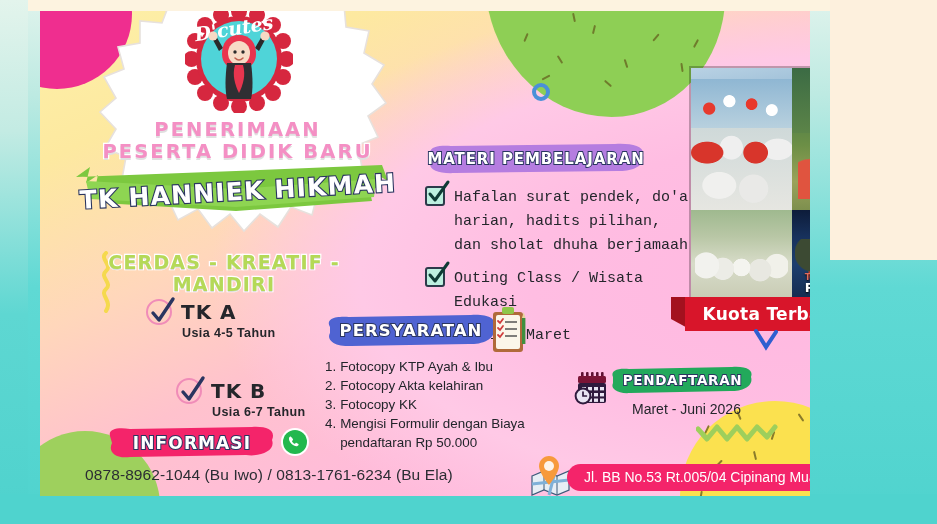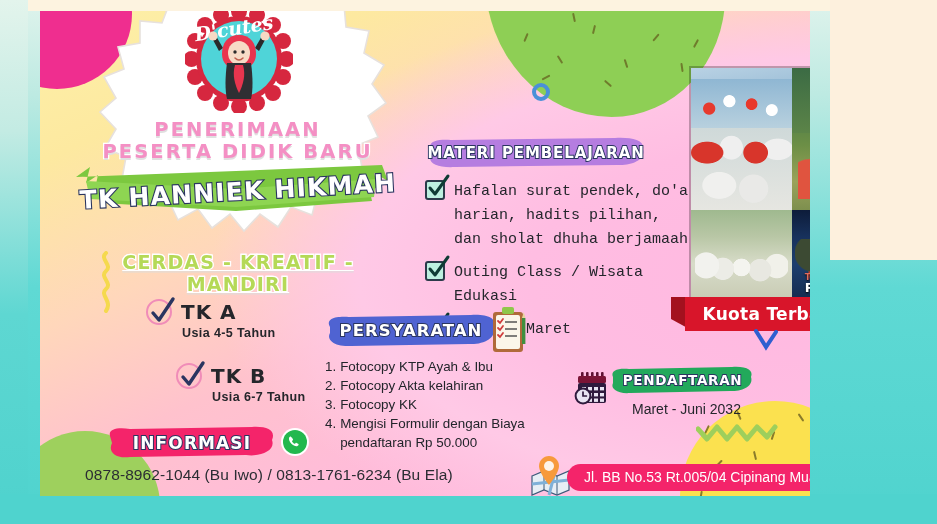--- a/index.html
+++ b/index.html
@@ -125,50 +125,49 @@
     z-index: 8;
   }
 
   .year {
     position: absolute; left: 60px; top: 215px; width: 275px; text-align: center;
     font-family: "Liberation Sans", sans-serif;
     font-size: 14.5px; font-weight: bold; color: #27292e; letter-spacing: .3px;
     z-index: 8;
   }
   .motto {
-    position: absolute; left: 50px; top: 240px; width: 296px; text-align: center;
+    position: absolute; left: 36px; top: 240px; width: 296px; text-align: center;
     font-family: "DejaVu Sans", sans-serif;
     font-weight: bold; font-size: 19px; letter-spacing: 1.2px;
     color: #b5d957;
     -webkit-text-stroke: 2.4px #ffffff;
     paint-order: stroke fill;
     text-shadow: 0 1.4px 0 #dcdcdc;
     z-index: 8;
-    text-decoration: underline;
   }
 
   
   .levels { position: absolute; left: 106px; top: 288px; z-index: 8; }
   .lvl { position: relative; }
   .lvl-row { display: flex; align-items: center; gap: 9px; }
   .check-circle {
     width: 26px; height: 26px; border-radius: 50%;
     border: 2px solid #f08cb8; position: relative; flex: none;
   }
   .check-circle svg { position: absolute; left: -2px; top: -7px; }
   .lvl-name {
     font-family: "DejaVu Sans", sans-serif; font-weight: bold;
     font-size: 20px; color: #25262b; letter-spacing: 1px;
   }
   .lvl-sub {
     font-family: Liberation Sans, sans-serif; font-weight: bold;
     font-size: 12.5px; color: #25262b; letter-spacing: .4px;
   }
   .lvl.a .lvl-sub { margin-left: 36px; margin-top: 1px; }
-  .lvl.b { margin-top: 23px; margin-left: 30px; }
+  .lvl.b { margin-top: 38px; margin-left: 30px; }
   .lvl.b .lvl-sub { margin-left: 36px; margin-top: 1px; }
 
   
   .informasi-wrap { position: absolute; left: 68px; top: 415px; z-index: 9; }
   .brush {
     position: relative; width: 168px; height: 33px;
   }
   .brush svg { display:block; position:absolute; left:0; top:0; }
   .brush span {
     position: absolute; left:0; top:0; width:168px; height:33px;
@@ -179,21 +178,21 @@
   }
   .wa-icon { position: absolute; left: 172px; top: 1px; }
   .phones {
     position: absolute; left: 45px; top: 455px; z-index: 9;
     font-family: "Liberation Sans", sans-serif;
     font-size: 15.5px; color: #2b2d33; letter-spacing: .1px;
   }
 
   
   .materi-wrap { position: absolute; left: 385px; top: 126px; z-index: 8; }
-  .brush-purple { position: relative; width: 222px; height: 31px; }
+  .brush-purple { position: relative; width: 222px; height: 31px; margin-top: 6px; }
   .brush-purple svg { position:absolute; left:0; top:0; }
   .brush-purple span {
     position:absolute; left:0; top:0; width:222px; height:31px;
     display:flex; align-items:center; justify-content:center;
     font-family: "DejaVu Sans", sans-serif; font-weight: bold;
     font-size: 15px; letter-spacing: .9px; color:#ffffff;
     -webkit-text-stroke: 1.9px #2a3560; paint-order: stroke fill;
   }
   .materi-list { margin-top: 12px; width: 270px; }
   .materi-item { display: flex; gap: 9px; margin-bottom: 9px; align-items: flex-start; }
@@ -671,21 +670,21 @@
         <path d="M9 21 V25 H12.4" stroke="#2f1a3d" stroke-width="1.7" fill="none" stroke-linecap="round"></path>
       </svg>
     </div>
     <div class="brush-green">
       <svg width="145" height="28" viewBox="0 0 145 28">
         <path d="M3 11 C0 4 9 2 19 3 L122 1 C136 0 144 4 141 11 C144 20 132 26 120 25 L20 27
                  C8 28 0 23 3 17 Z" fill="#22a95b"></path>
       </svg>
       <span>PENDAFTARAN</span>
     </div>
-    <div class="pend-date">Maret - Juni 2032</div>
+    <div class="pend-date">Maret - Juni 2026</div>
   </div>
 
   <div class="informasi-wrap">
     <div class="brush">
       <svg width="168" height="33" viewBox="0 0 168 33">
         <path d="M2 10 C0 3 10 1 22 3 L144 1 C160 0 168 5 164 14 C168 25 152 31 138 29 L22 31
                  C6 33 0 25 4 17 Z" fill="#f4246a"></path>
       </svg>
       <span>INFORMASI</span>
     </div>

